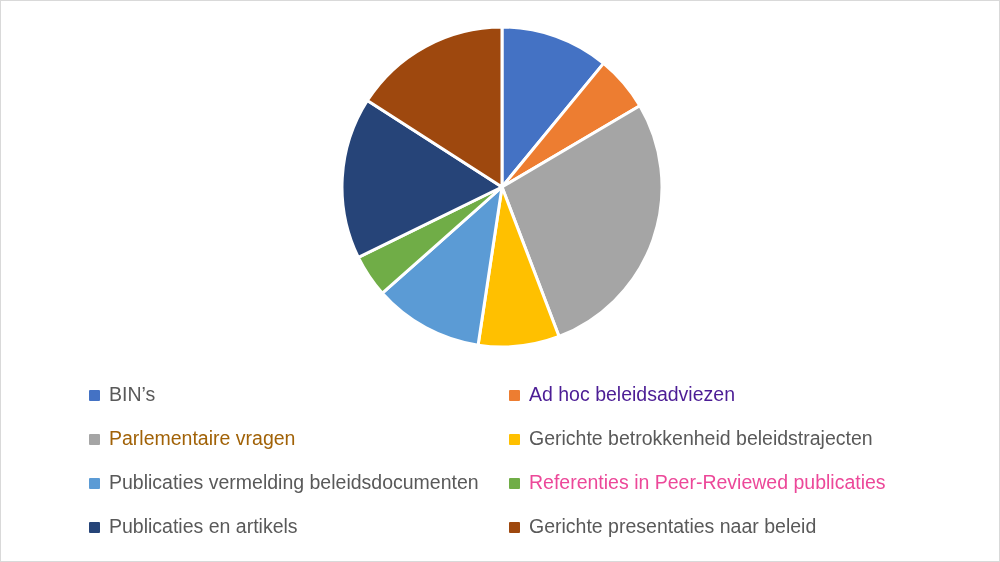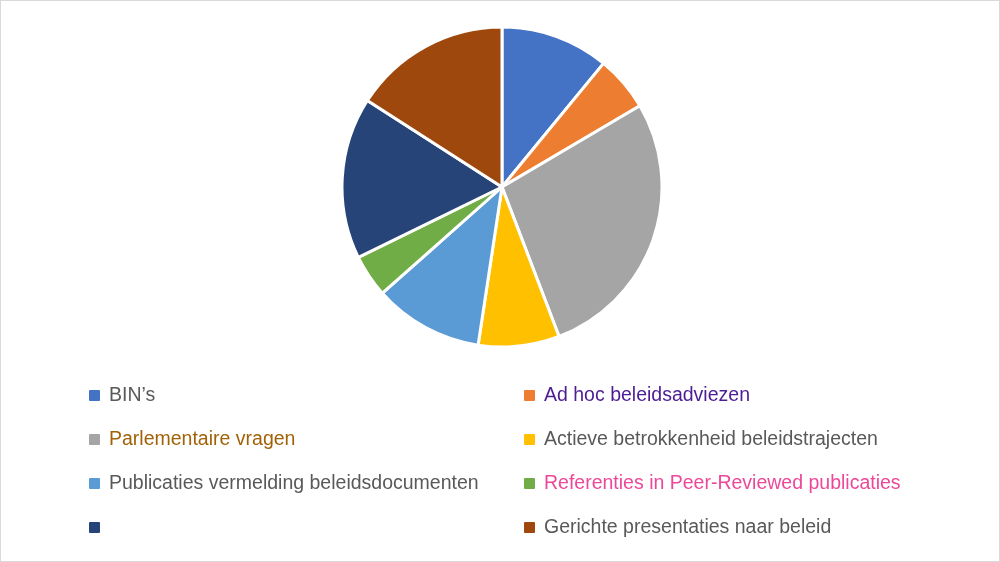--- a/index.html
+++ b/index.html
@@ -43,21 +43,21 @@
   }
   #legend {
     position: absolute;
     left: 0;
     top: 372px;
     width: 904px;
     height: 180px;
     display: grid;
     grid-template-columns: 420px 420px;
     grid-template-rows: repeat(4, 44px);
-    column-gap: 15px;
+    column-gap: 0px;
     padding-left: 88px;
     box-sizing: border-box;
     align-content: start;
   }
   .legend-item {
     display: flex;
     align-items: center;
     height: 44px;
   }
   .legend-swatch {
@@ -104,32 +104,33 @@
     <div class="legend-item">
       <span class="legend-swatch" style="background: rgb(237, 125, 49);"></span>
       <span class="legend-label" style="color: #4c1d95;">Ad hoc beleidsadviezen</span>
     </div>
     <div class="legend-item">
       <span class="legend-swatch" style="background: rgb(165, 165, 165);"></span>
       <span class="legend-label" style="color: #a16207;">Parlementaire vragen</span>
     </div>
     <div class="legend-item">
       <span class="legend-swatch" style="background: rgb(255, 192, 0);"></span>
-      <span class="legend-label" style="color: rgb(89, 89, 89);">Actieve betrokkenheid beleidstrajecten</span>
+      <span class="legend-label" style="color: rgb(89, 89, 89);">Gerichte betrokkenheid beleidstrajecten</span>
     </div>
     <div class="legend-item">
       <span class="legend-swatch" style="background: rgb(91, 155, 213);"></span>
       <span class="legend-label" style="color: rgb(89, 89, 89);">Publicaties vermelding beleidsdocumenten</span>
     </div>
     <div class="legend-item">
       <span class="legend-swatch" style="background: rgb(112, 173, 71);"></span>
       <span class="legend-label" style="color: #ec4899;">Referenties in Peer-Reviewed publicaties</span>
     </div>
     <div class="legend-item">
       <span class="legend-swatch" style="background: rgb(38, 68, 120);"></span>
+      <span class="legend-label" style="color: rgb(89, 89, 89);">Publicaties en artikels</span>
     </div>
     <div class="legend-item">
       <span class="legend-swatch" style="background: rgb(158, 72, 14);"></span>
       <span class="legend-label" style="color: rgb(89, 89, 89);">Gerichte presentaties naar beleid</span>
     </div>
   </div>
 
 </div>
 
 </body></html>

